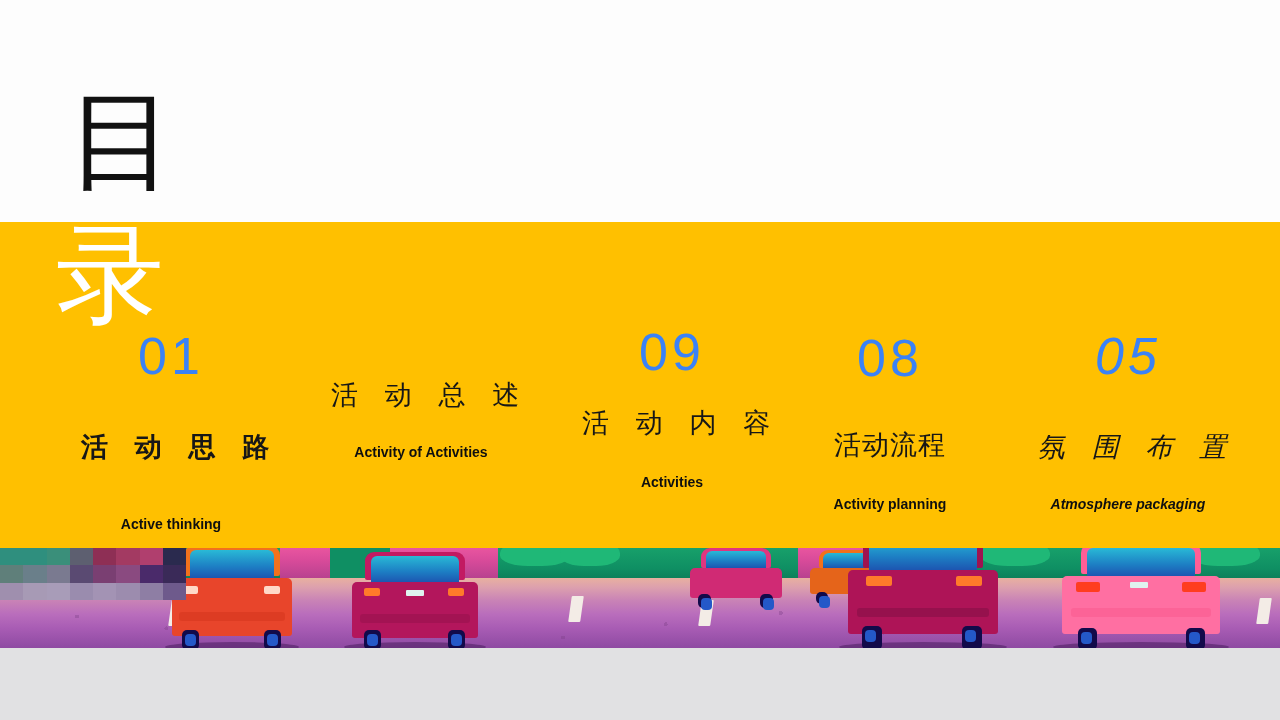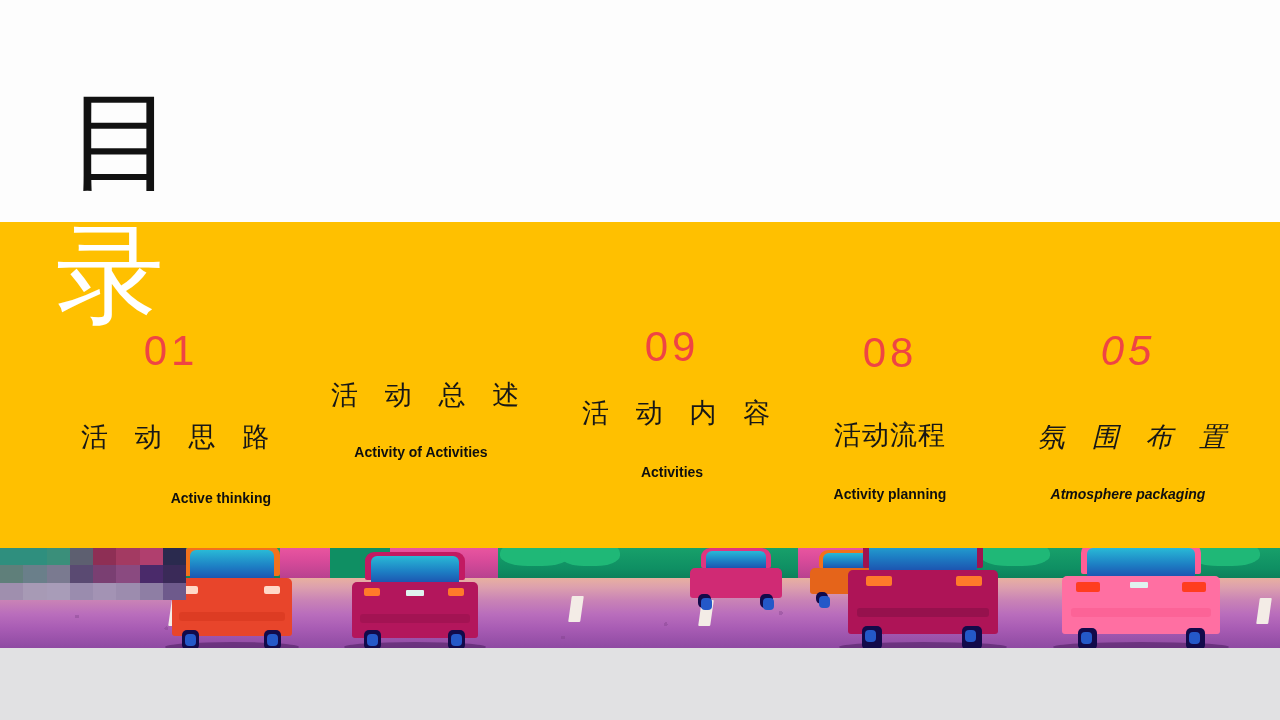--- a/index.html
+++ b/index.html
@@ -169,23 +169,23 @@
     line-height: 1;
     color: #ffffff;
     user-select: none;
   }
 
   
   .toc-item { position: absolute; text-align: center; }
   .toc-num {
     font-family: "Liberation Sans", sans-serif;
     font-weight: 300;
-    font-size: 42px;
+    font-size: 52px;
     letter-spacing: 4px;
-    color: #ef4444;
+    color: #3b82f6;
     line-height: 1;
   }
   .toc-cn {
     margin-top: 0;
     font-family: "Liberation Serif", "DejaVu Serif", serif;
     font-size: 27px;
     color: #171717;
     line-height: 1;
     white-space: nowrap;
   }
@@ -331,22 +331,22 @@
         <span style="background: rgb(110, 90, 140);"></span>
       </div>
 
     <div class="band"></div>
 
     <div class="title-mu">目</div>
     <div class="title-lu">录</div>
 
     <div class="toc-item" style="left:71px; top:330px; width:200px;">
       <div class="toc-num">01</div>
-      <div class="toc-cn" style="margin-top:52px; letter-spacing:10px; text-indent:10px;">活 动 思 路</div>
-      <div class="toc-en" style="margin-top:40px;text-align:right;">Active thinking</div>
+      <div class="toc-cn" style="margin-top:52px; letter-spacing:10px; text-indent:10px;font-weight:bold;">活 动 思 路</div>
+      <div class="toc-en" style="margin-top:56px;">Active thinking</div>
     </div>
 
     <div class="toc-item" style="left:321px; top:328px; width:200px;">
       <div class="toc-cn" style="margin-top:54px; letter-spacing:10px; text-indent:10px;">活 动 总 述</div>
       <div class="toc-en" style="margin-top:36px;">Activity of Activities</div>
     </div>
 
     <div class="toc-item" style="left:572px; top:326px; width:200px;">
       <div class="toc-num">09</div>
       <div class="toc-cn" style="margin-top:32px; letter-spacing:10px; text-indent:10px;">活 动 内 容</div>

